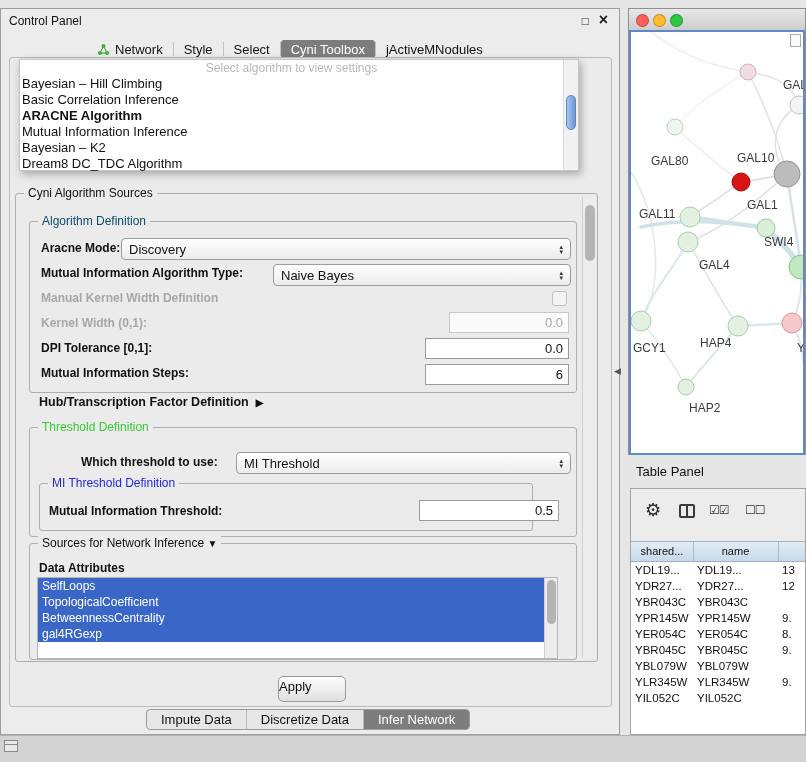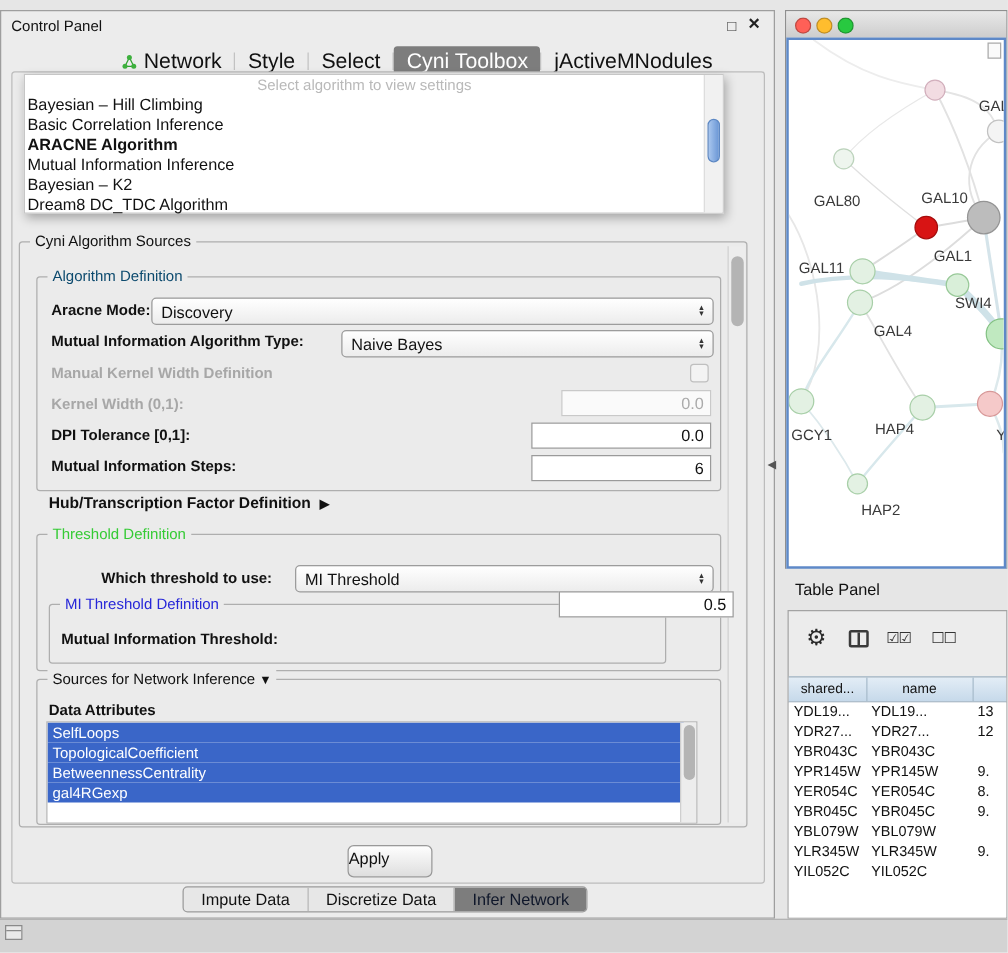--- a/index.html
+++ b/index.html
@@ -2,21 +2,21 @@
 <html><head>
 <meta charset="utf-8">
 <style>
   html,body{margin:0;padding:0}
   body{width:806px;height:762px;background:#e6e6e6;font-family:"Liberation Sans",sans-serif;color:#111;position:relative;overflow:hidden}
   
   #cp{position:absolute;left:0;top:8px;width:620px;height:727px;background:#ececec;border:1px solid #9e9e9e;box-sizing:border-box}
   .cp-title{position:absolute;left:8px;top:5px;font-size:12px}
   .cp-float{position:absolute;right:30px;top:5px;font-size:12px;color:#333}
   .cp-close{position:absolute;right:11px;top:2px;font-size:16px;font-weight:bold;color:#222}
-  .tabrow{position:absolute;left:86px;top:29px;height:22px;display:flex;align-items:center;font-size:17px}
+  .tabrow{position:absolute;left:86px;top:29px;height:22px;display:flex;align-items:center;font-size:13px}
   .tab{padding:2px 10px;display:flex;align-items:center;gap:5px;white-space:nowrap;cursor:default}
   .tab.sel{background:#7d7d7d;color:#fff;border-radius:3px}
   .tdiv{width:1px;height:14px;background:#c2c2c2}
   .frame{position:absolute;left:8px;top:48px;width:603px;height:650px;border:1px solid #bcbcbc;border-radius:3px;background:#ebebeb;box-sizing:border-box}
   .fs{position:absolute;border:1px solid #aeaeae;border-radius:3px;box-sizing:border-box}
   .legend{position:absolute;top:-8px;left:8px;background:#ebebeb;padding:0 4px;font-size:12px;white-space:nowrap}
   .lbl{position:absolute;font-size:12px;font-weight:bold;white-space:nowrap}
   .dis{color:#a7a7a7}
   .combo{position:absolute;height:22px;background:linear-gradient(#ffffff,#ececec);border:1px solid #9c9c9c;border-radius:4px;display:flex;align-items:center;padding:0 7px;box-sizing:border-box;font-size:13px}
   .carr{margin-left:auto;display:flex;flex-direction:column;font-size:7px;line-height:5px;color:#333;padding-left:6px}
@@ -32,21 +32,21 @@
   .pp-sb{position:absolute;right:0;top:0;width:15px;height:110px;background:#f1f1f1;border-left:1px solid #ddd;box-sizing:border-box}
   .pp-th{position:absolute;left:2px;width:10px;top:35px;height:35px;border-radius:6px;background:linear-gradient(90deg,#a8c6ee,#6b97d6);border:1px solid #5d88c4;box-sizing:border-box}
   .hubrow{position:absolute;left:38px;top:386px;font-size:12.5px;font-weight:bold;white-space:nowrap}
   .tri{font-size:10px;padding-left:7px}
   .attlist{position:absolute;left:36px;top:568px;width:521px;height:82px;background:#fff;border:1px solid #b5b5b5;box-sizing:border-box;overflow:hidden}
   .li{height:16px;line-height:16px;font-size:12px;color:#fff;background:#3a66c8;padding-left:4px;white-space:nowrap;width:505px}
   .btn{position:absolute;left:277px;top:667px;width:68px;height:26px;border:1px solid #999;border-radius:5px;background:linear-gradient(#fefefe,#dedede);font-size:13px;text-align:left;line-height:20px;box-sizing:border-box}
   .btabs{position:absolute;left:145px;top:700px;height:21px;display:flex;border:1px solid #9b9b9b;border-radius:4px;overflow:hidden;background:#e7e7e7;font-size:13px;box-sizing:border-box}
   .btab{padding:0 14px;line-height:19px;border-left:1px solid #b8b8b8;white-space:nowrap}
   .btab:first-child{border-left:none}
-  .btab.sel{background:#7d7d7d;color:#0f172a}
+  .btab.sel{background:#7d7d7d;color:#ffffff}
   .nticon{width:13px;height:13px}
   
   #nw{position:absolute;left:628px;top:8px;width:178px;height:447px;background:#d9d9d9;border:1px solid #8f8f8f;box-sizing:border-box}
   .nw-tb{position:absolute;left:0;top:0;width:100%;height:22px;background:linear-gradient(#e8e8e8,#cdcdcd);border-bottom:1px solid #a5a5a5;box-sizing:border-box}
   .tl{position:absolute;top:5px;width:13px;height:13px;border-radius:50%;border:1px solid rgba(0,0,0,.25);box-sizing:border-box}
   .tl-red{left:7px;background:#ff6057}
   .tl-yellow{left:24px;background:#ffbd2e}
   .tl-green{left:41px;background:#28c940}
   .nw-canvas{position:absolute;left:0;top:21px;width:176px;height:425px;background:#fff;border:2px solid #5e89c8;box-sizing:border-box;overflow:hidden}
   .stub{position:absolute;right:2px;top:2px;width:11px;height:13px;background:#fafafa;border:1px solid #aaa;box-sizing:border-box}
@@ -159,21 +159,21 @@
     <span>MI Threshold</span>
     <span class="carr">
         <span>▴</span>
         <span>▾</span>
       </span>
   </div>
   <div class="fs" style="left:38px;top:474px;width:494px;height:48px">
     <span class="legend" style="color:#2626d8">MI Threshold Definition</span>
   </div>
   <div class="lbl" style="left:48px;top:495px">Mutual Information Threshold:</div>
-  <input class="tinput" style="left: 418px; top: 464px; width: 140px; margin-left: 28px;" value="0.5">
+  <input class="tinput" style="left: 418px; top: 491px; width: 140px;" value="0.5">
 
   <div class="fs" style="left:28px;top:534px;width:548px;height:117px">
     <span class="legend"><span>Sources for Network Inference</span> <span style="font-size:10px">▼</span></span>
   </div>
   <div class="lbl" style="left:38px;top:552px">Data Attributes</div>
   <div class="attlist">
     <div class="li">SelfLoops</div>
     <div class="li">TopologicalCoefficient</div>
     <div class="li">BetweennessCentrality</div>
     <div class="li">gal4RGexp</div>

